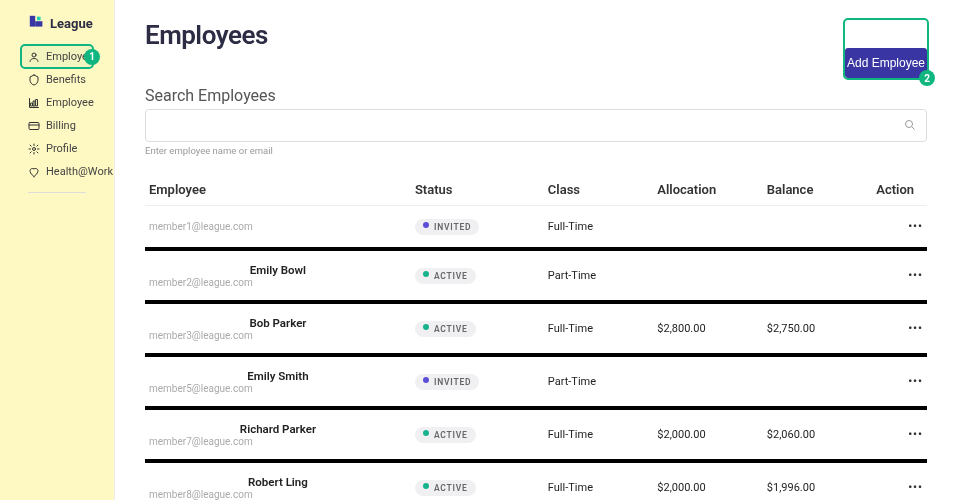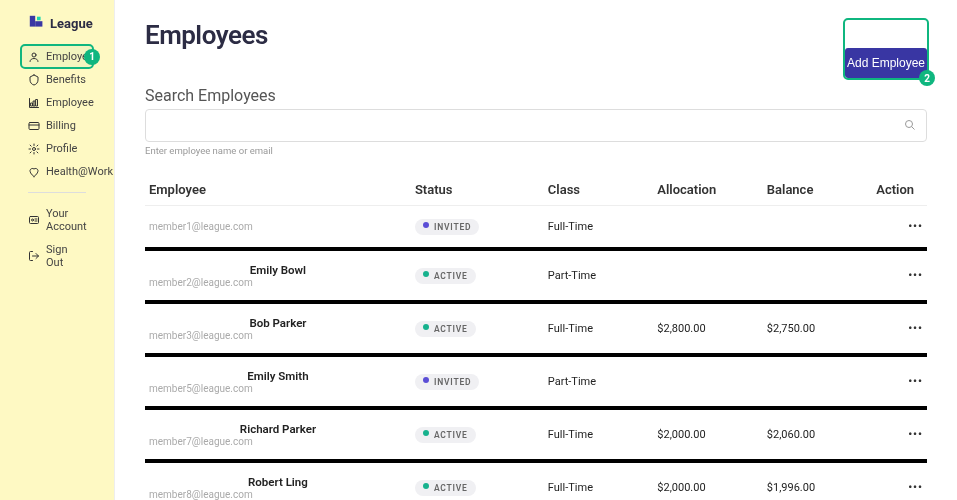--- a/index.html
+++ b/index.html
@@ -104,43 +104,20 @@
         <li class="nav-item">
           <span class="nav-icon">
             <svg width="12" height="12" viewBox="0 0 24 24" fill="none" stroke="currentColor" stroke-width="2" stroke-linecap="round" stroke-linejoin="round">
               <path d="M12 21s-8-5-8-12a5 5 0 0 1 8-3 5 5 0 0 1 8 3c0 7-8 12-8 12z"></path>
             </svg>
           </span>
           <span>Health@Work</span>
         </li>
       </ul>
     <hr class="divider">
-    <ul class="nav" id="nav-footer">
-        <li class="nav-item">
-          <span class="nav-icon">
-            <svg width="12" height="12" viewBox="0 0 24 24" fill="none" stroke="currentColor" stroke-width="2" stroke-linecap="round" stroke-linejoin="round">
-              <rect x="3" y="5" width="18" height="14" rx="2"></rect>
-              <circle cx="9" cy="12" r="2"></circle>
-              <line x1="14" y1="10" x2="18" y2="10"></line>
-              <line x1="14" y1="14" x2="18" y2="14"></line>
-            </svg>
-          </span>
-          <span>Your Account</span>
-        </li>
-        <li class="nav-item">
-          <span class="nav-icon">
-            <svg width="12" height="12" viewBox="0 0 24 24" fill="none" stroke="currentColor" stroke-width="2" stroke-linecap="round" stroke-linejoin="round">
-              <path d="M9 21H5a2 2 0 0 1-2-2V5a2 2 0 0 1 2-2h4"></path>
-              <polyline points="16 17 21 12 16 7"></polyline>
-              <line x1="21" y1="12" x2="9" y2="12"></line>
-            </svg>
-          </span>
-          <span>Sign Out</span>
-        </li>
-      </ul>
   </aside>
 
   <main class="main">
     <div class="header-row">
       <h1 class="page-title">Employees</h1>
       <div class="add-btn-wrap">
         <button class="add-btn">Add Employee</button>
         <span class="add-btn-badge">2</span>
       </div>
     </div>

